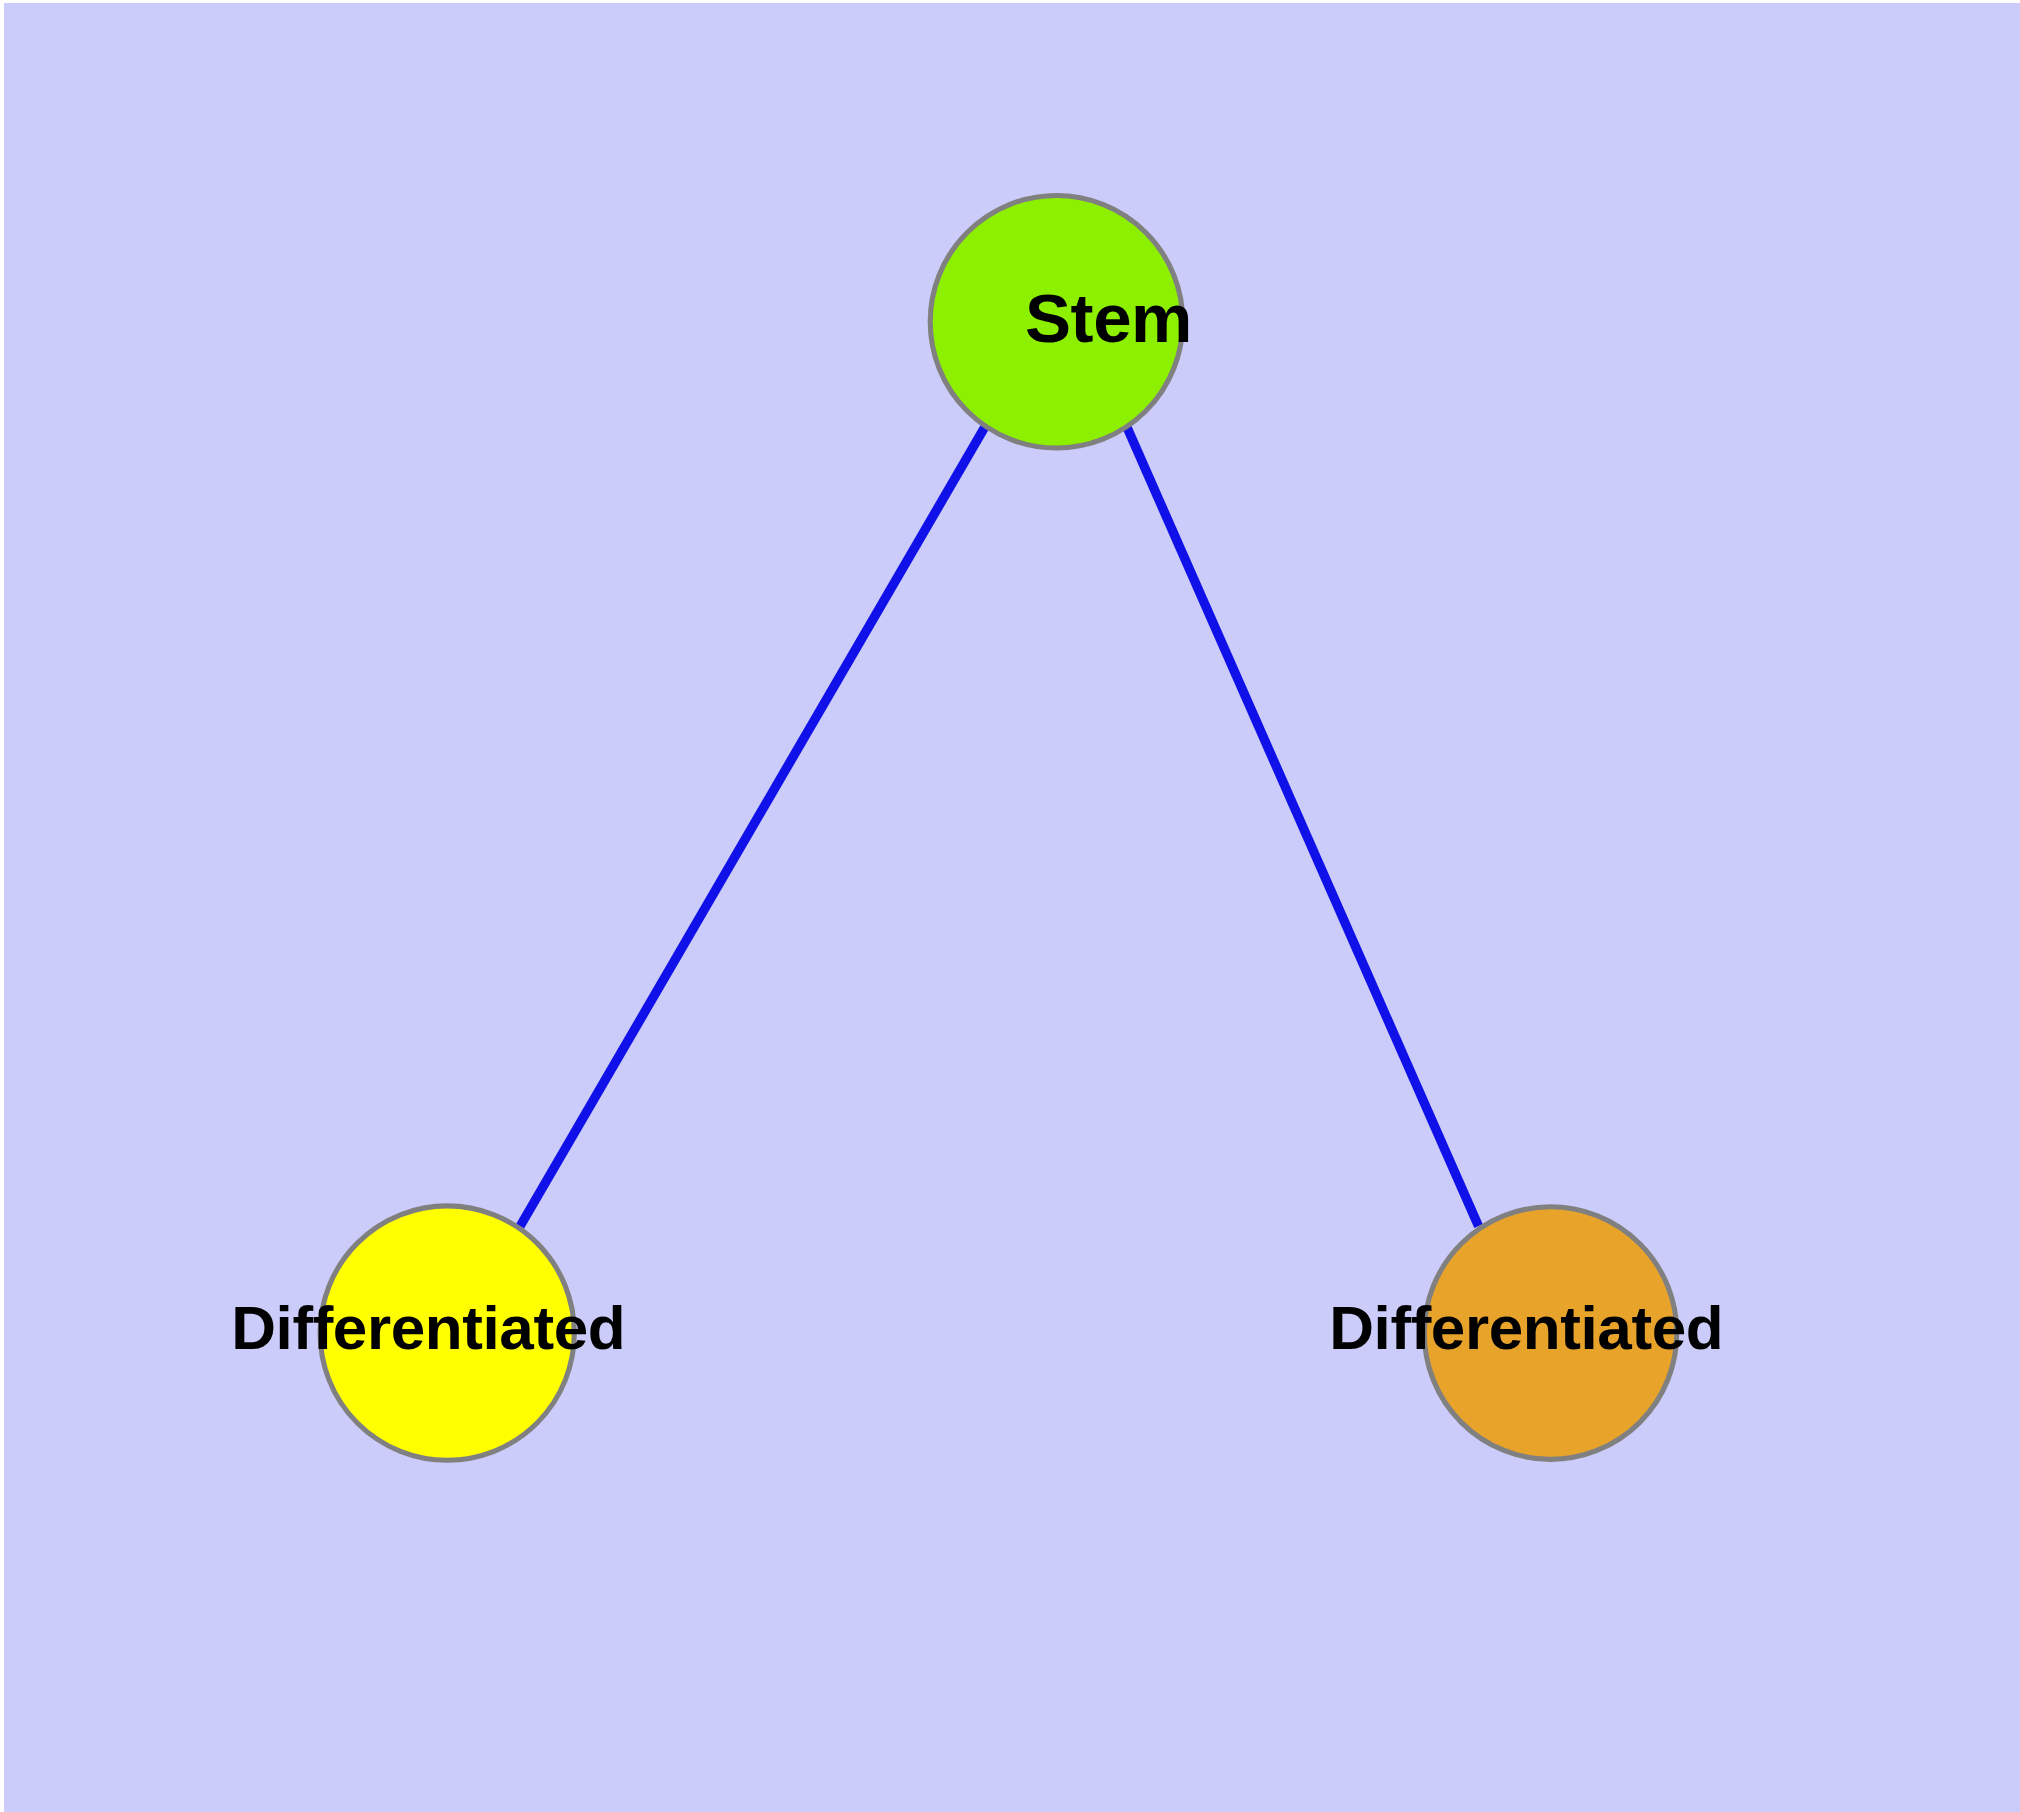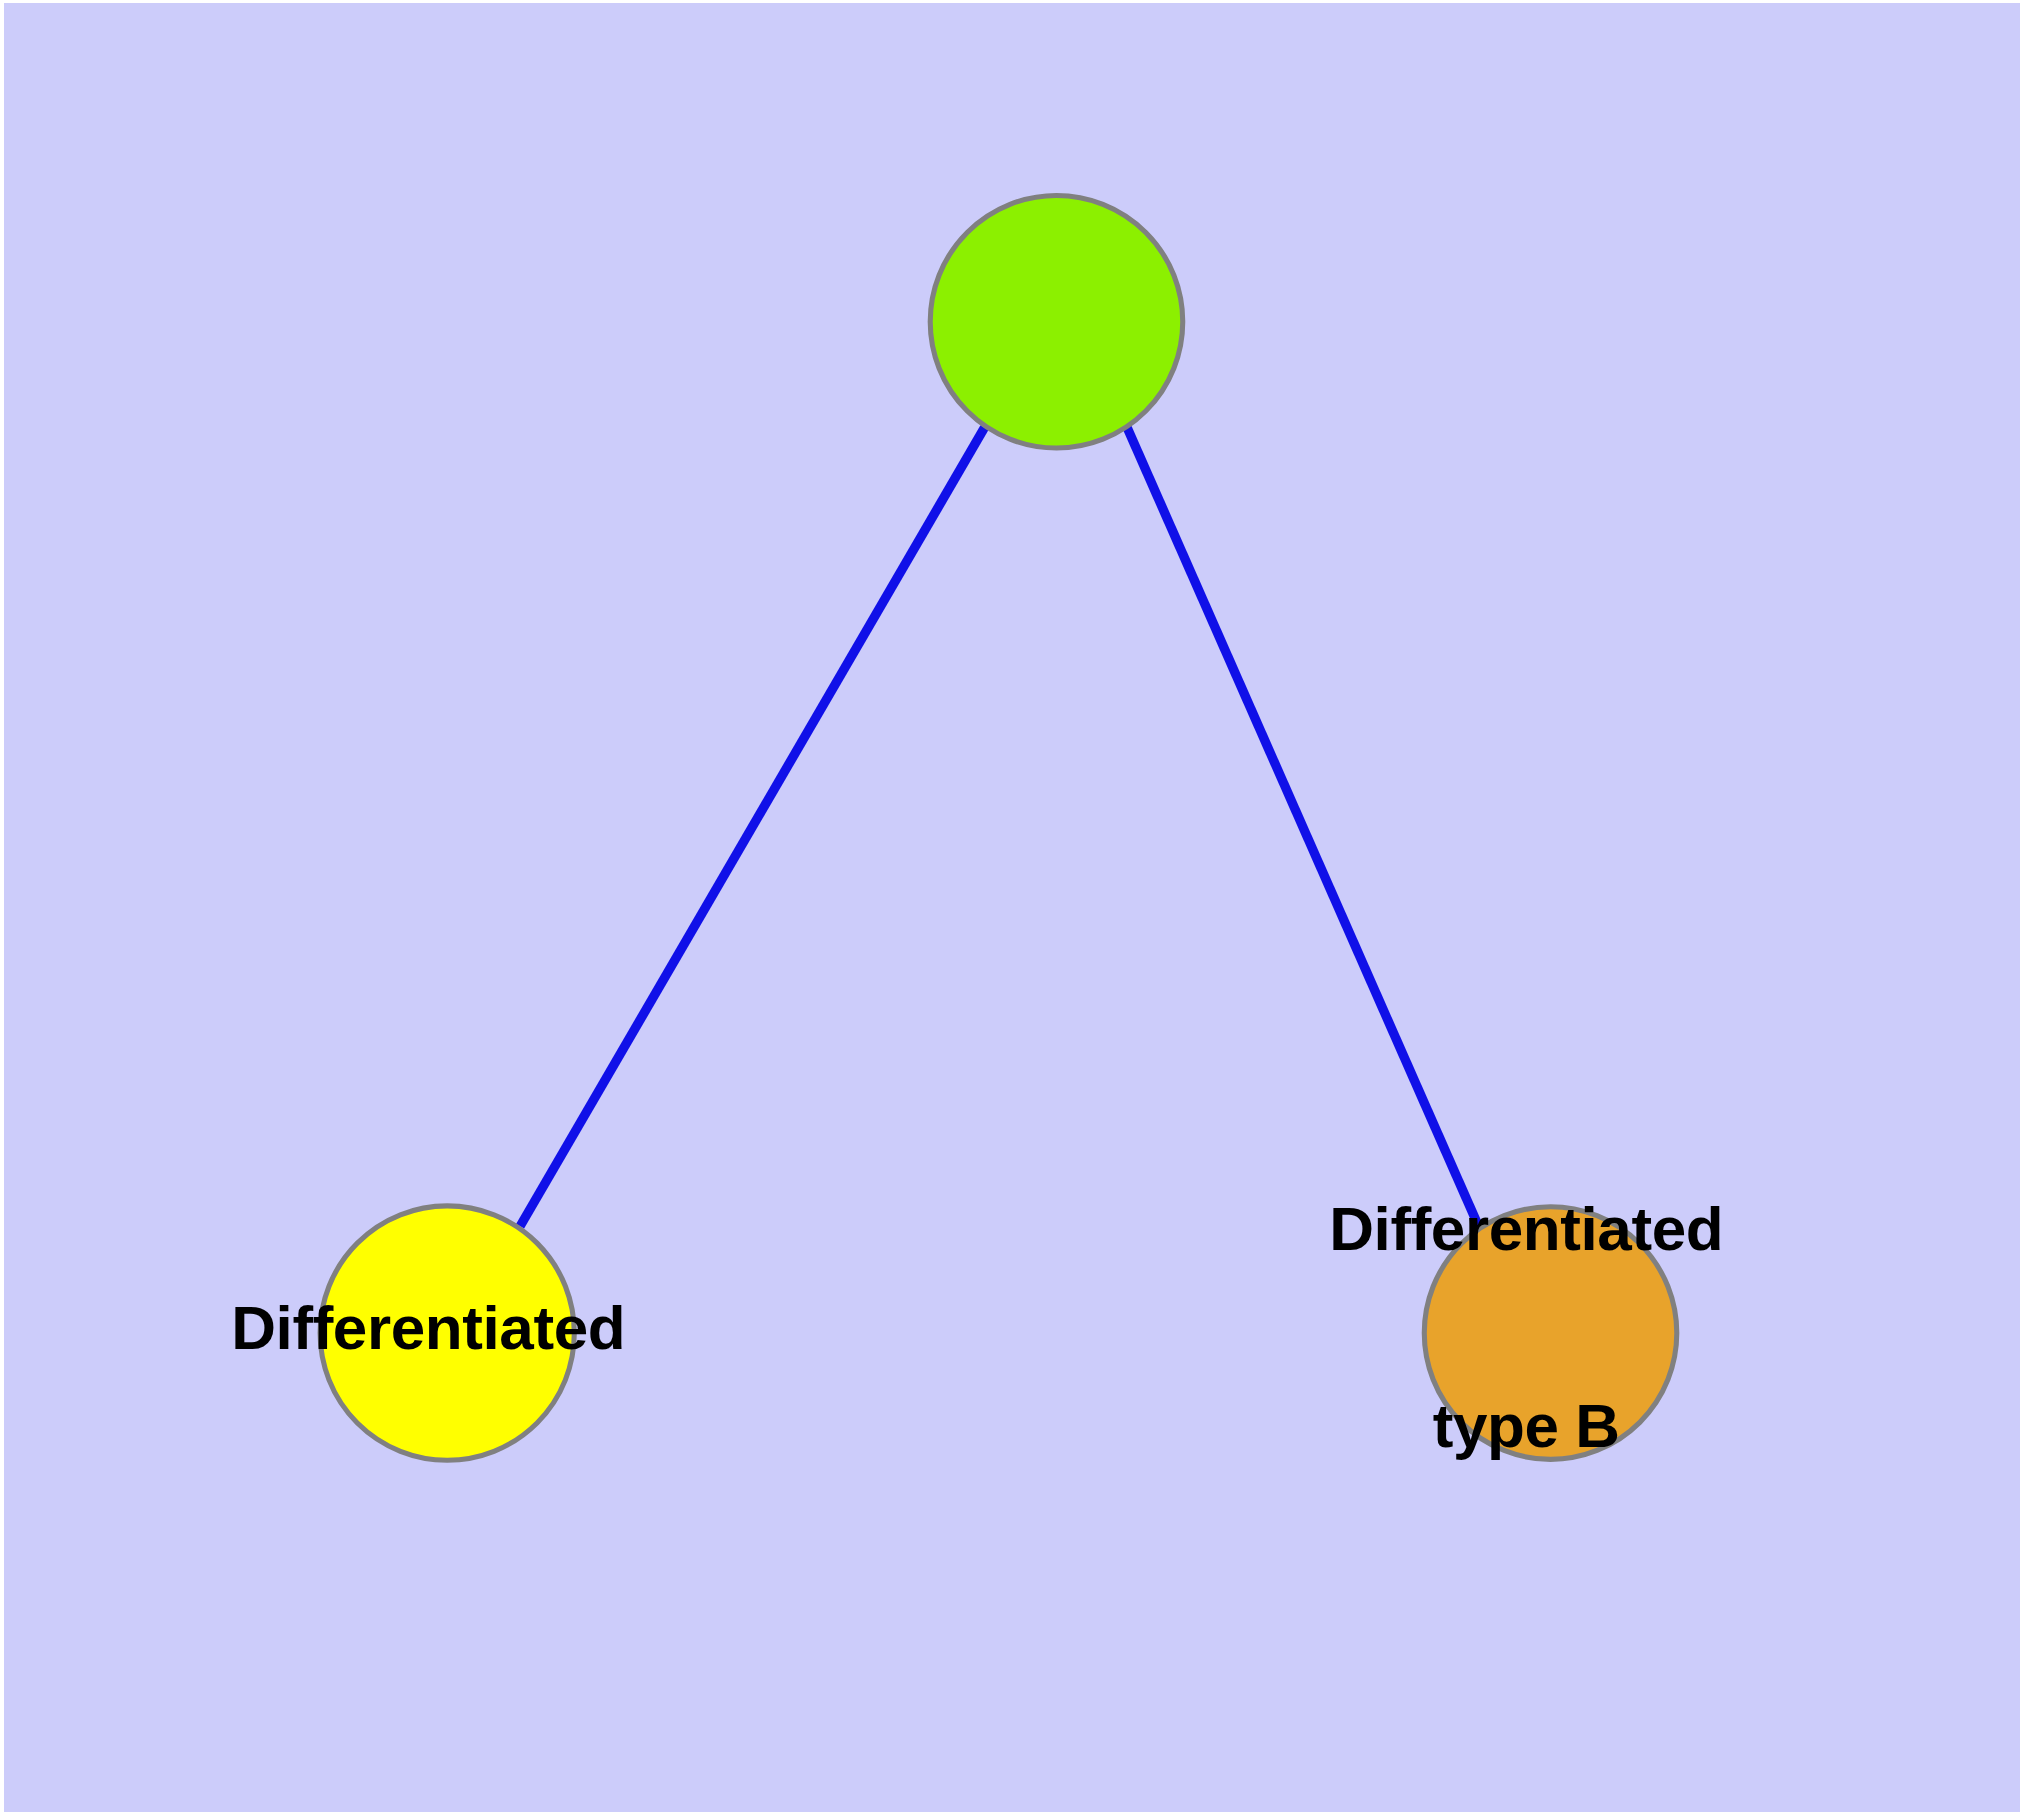--- a/index.html
+++ b/index.html
@@ -68,25 +68,27 @@
         <line id="edge-stem-to-diff-b" x1="1320" y1="496" x2="1735" y2="1439" stroke="#1010e8" stroke-width="11" stroke-linecap="butt"></line>
       </g>
 
       <g id="nodes-layer">
         <circle id="node-diff-a-circle" cx="518" cy="1565" r="150" fill="#ffff00" stroke="#808080" stroke-width="6"></circle>
         <circle id="node-diff-b-circle" cx="1820" cy="1565" r="149" fill="#e8a32b" stroke="#808080" stroke-width="6"></circle>
         <circle id="node-stem-circle" cx="1237" cy="372" r="149" fill="#8cf000" stroke="#808080" stroke-width="6"></circle>
       </g>
     </svg>
 
+    <div class="node-label label-stem" id="label-stem" style="left: 1048px; top: 315px; color: rgb(0, 0, 0);">
+      <span>Stem</span>
+    </div>
 
     <div class="node-label label-branch" id="label-diff-a" style="left: 424px; top: 1324px; color: rgb(0, 0, 0);">
       <div>Differentiated</div>
     </div>
 
     <div class="node-label label-branch" id="label-diff-b" style="left: 1522px; top: 1324px; color: rgb(0, 0, 0);">
       <div>Differentiated</div>
-      <div>type B</div>
     </div>
 
   </div>
 </div>
 
 
 </body></html>

